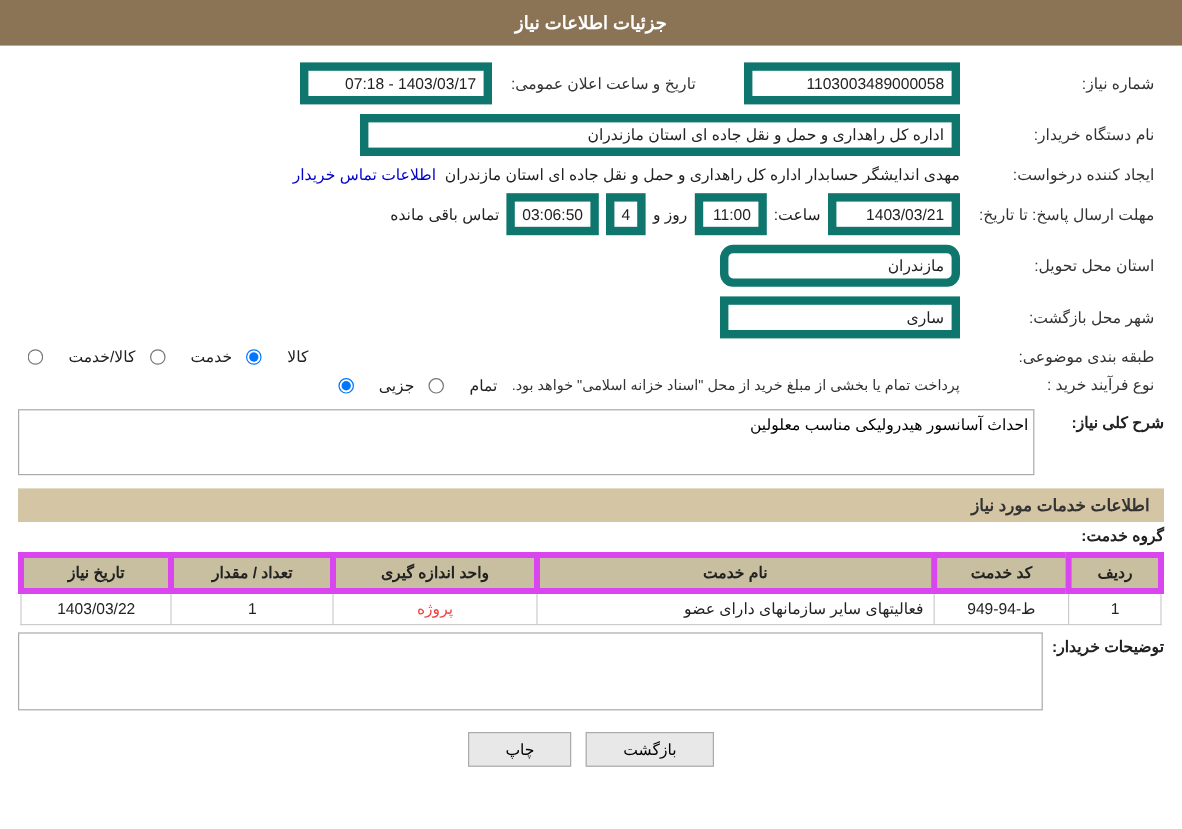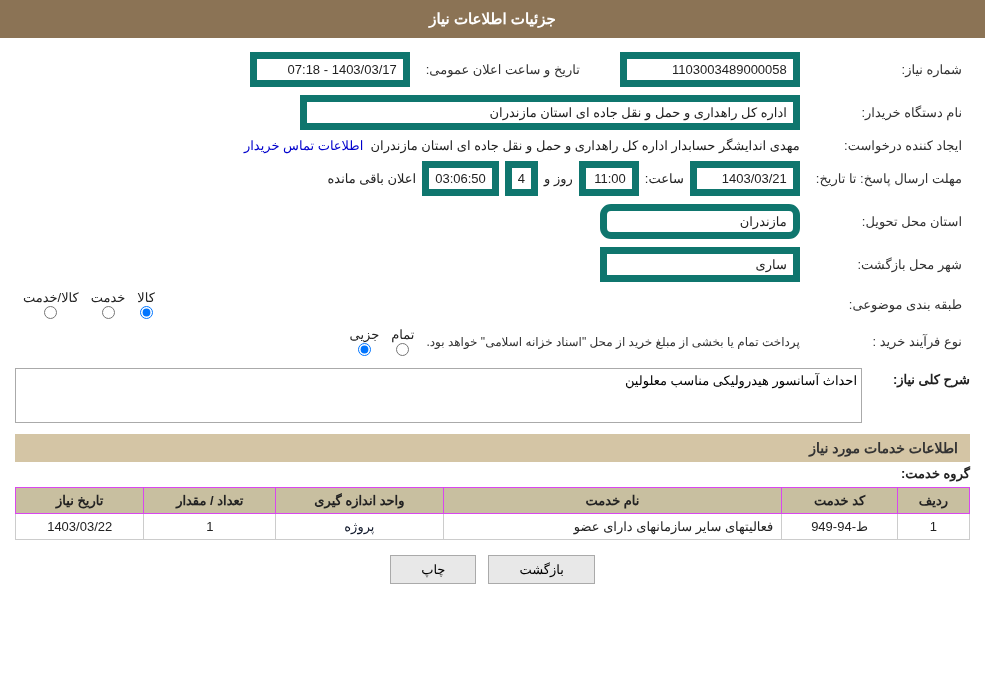--- a/index.html
+++ b/index.html
@@ -66,22 +66,21 @@
     }
     .radio-group {
       display: flex;
       gap: 12px;
       align-items: center;
       flex-direction: row-reverse;
     }
     .radio-item {
       display: flex;
       align-items: center;
-      gap: 1px;
-      flex-direction: column;
+      gap: 21px;
     }
     .section-header {
       background: #d4c5a5;
       color: #333;
       font-weight: bold;
       padding: 6px 12px;
       text-align: right;
       font-size: 14px;
       margin: 6px 0 4px 0;
     }
@@ -95,21 +94,21 @@
       font-size: 13px;
       font-family: Tahoma, Arial, sans-serif;
     }
     .services-table {
       width: 100%;
       border-collapse: collapse;
       margin: 6px 0;
     }
     .services-table th {
       background: #c8bfa0;
-      border: 1px solid #d946ef;
+      border: 5px solid #d946ef;
       padding: 5px 8px;
       text-align: center;
       font-size: 13px;
     }
     .services-table td {
       border: 1px solid #ccc;
       padding: 5px 8px;
       text-align: center;
       font-size: 13px;
     }
@@ -238,21 +237,21 @@
       <tr>
         <td class="label-cell">مهلت ارسال پاسخ: تا تاريخ:</td>
         <td class="value-cell" colspan="3">
           <span style="display:inline-flex; align-items:center; gap:6px; flex-wrap:nowrap;">
             <span class="input-box" style="min-width:110px; display:inline-block;">1403/03/21</span>
             <span>ساعت:</span>
             <span class="input-box" style="min-width:60px; display:inline-block;">11:00</span>
             <span>روز و</span>
             <span class="input-box" style="min-width:30px; display:inline-block; text-align:center;">4</span>
             <span class="input-box" style="min-width:70px; display:inline-block; text-align:center;">03:06:50</span>
-            <span>اعلان باقی مانده</span>
+            <span>تماس باقی مانده</span>
           </span>
         </td>
       </tr>
 
       <tr>
         <td class="label-cell">استان محل تحويل:</td>
         <td class="value-cell" colspan="3">
           <span class="input-box" style="min-width:200px; display:inline-block;border-radius:11px;">مازندران</span>
         </td>
       </tr>
@@ -325,27 +324,33 @@
           <th>واحد اندازه گيری</th>
           <th>تعداد / مقدار</th>
           <th>تاريخ نياز</th>
         </tr>
       </thead>
       <tbody id="services-tbody">
       <tr>
             <td>1</td>
             <td>ط-94-949</td>
             <td class="text-right">فعاليتهای ساير سازمانهای دارای عضو</td>
-            <td style="color: #0f172a;">پروژه</td>
+            <td style="color: #ef4444;">پروژه</td>
             <td>1</td>
             <td>1403/03/22</td>
           </tr>
         </tbody>
     </table>
 
+    <div class="buyer-notes">
+      <span class="buyer-notes-label">توضيحات خريدار:</span>
+      <div style="flex:1;">
+        <textarea style="width: 100%; min-height: 65px; border: 1px solid rgb(170, 170, 170); padding: 4px; font-size: 13px; font-family: Tahoma, Arial, sans-serif; text-align: right; resize: none;" readonly=""></textarea>
+      </div>
+    </div>
 
     <div class="bottom-buttons">
       <button class="btn btn-back">بازگشت</button>
       <button class="btn btn-print">چاپ</button>
     </div>
 
   </div>
 </div>
 
 </body></html>

